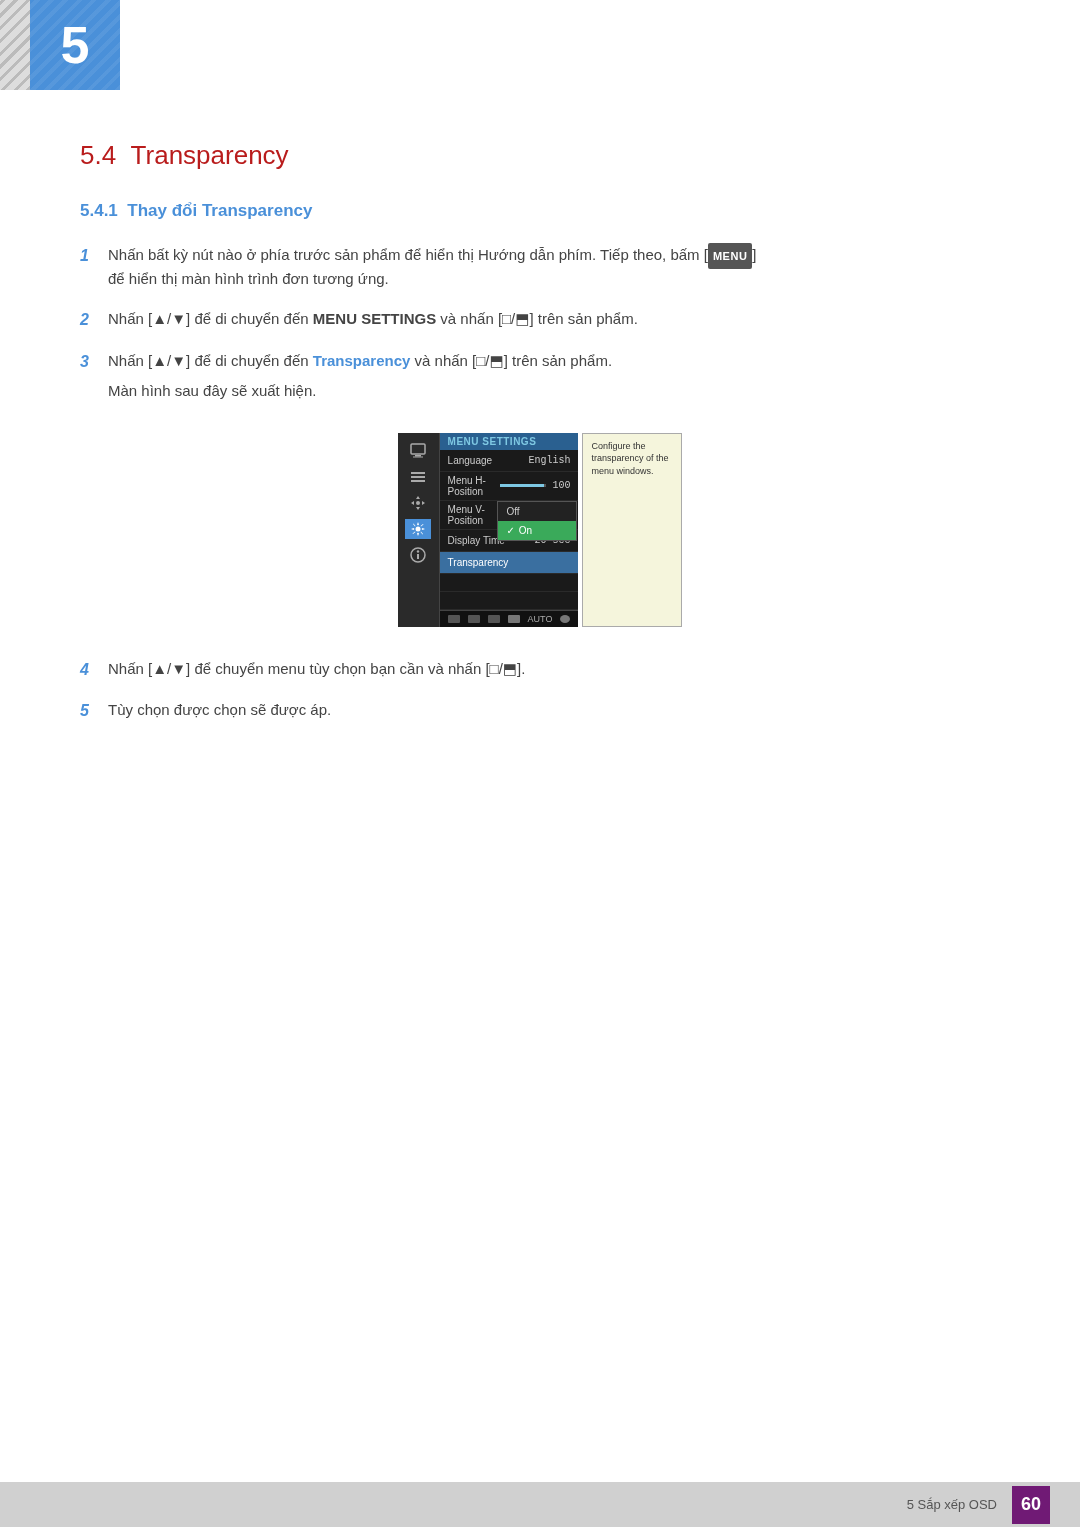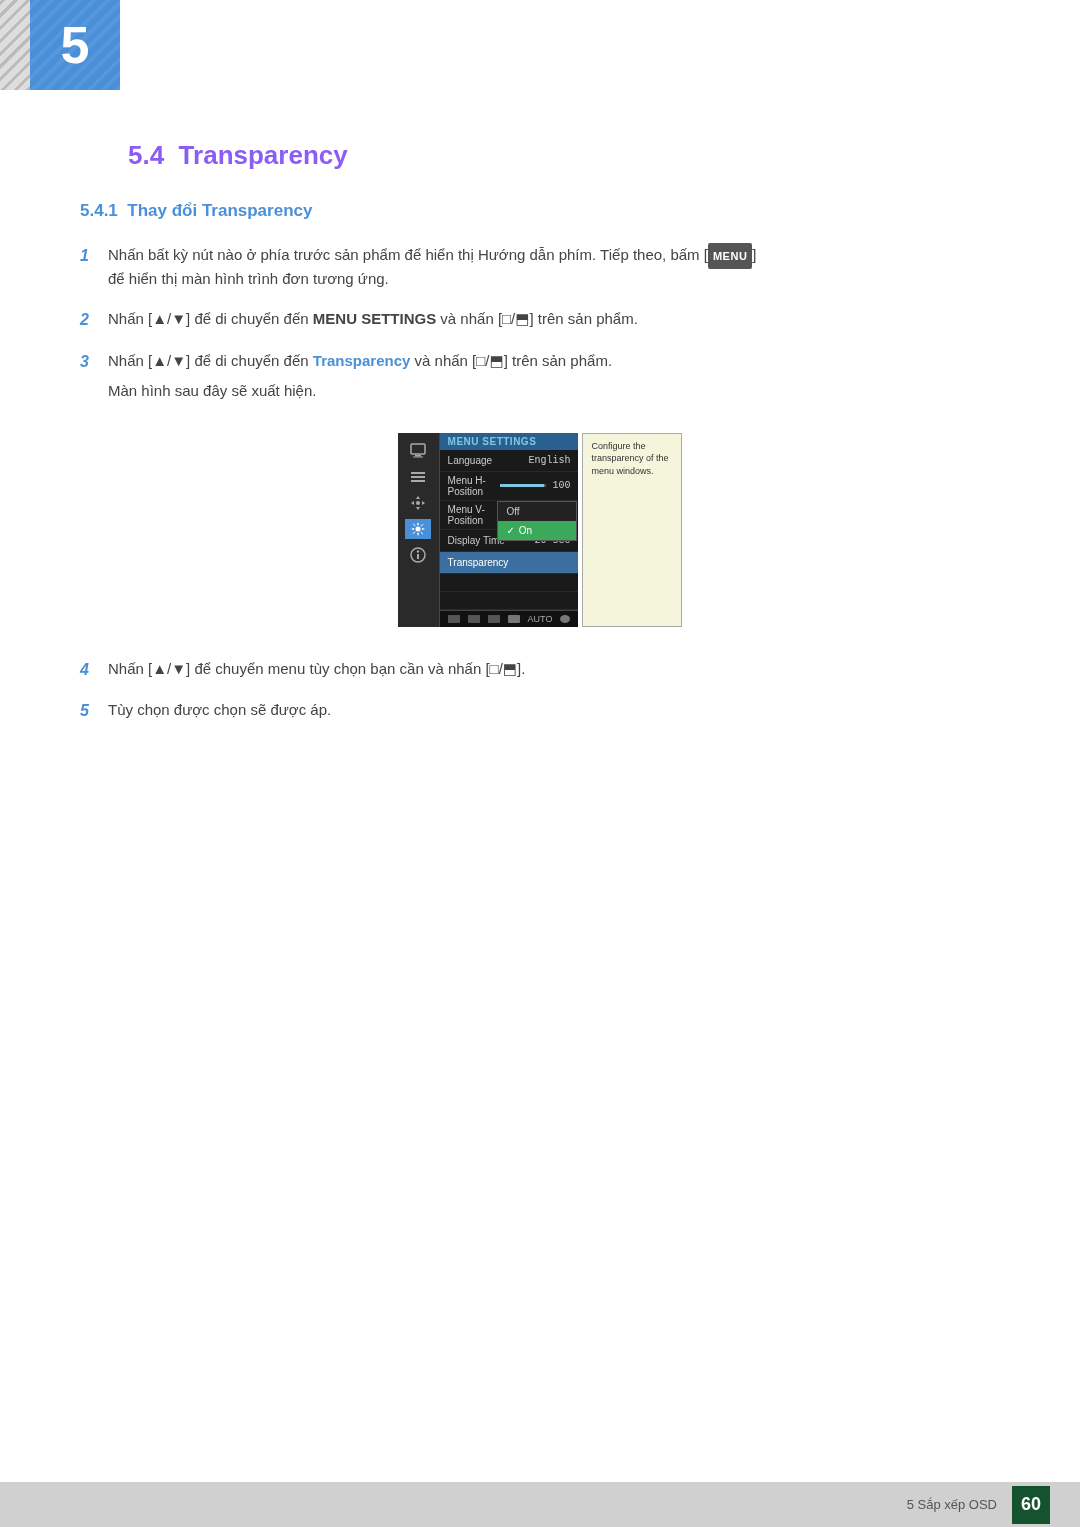--- a/index.html
+++ b/index.html
@@ -79,25 +79,24 @@
     }
 
     
     .content {
       padding: 0 80px 80px 80px;
     }
 
     
     .section-heading {
       font-size: 26px;
-      font-weight: bold;
-      color: #8b5cf6;
+      font-weight: normal;
+      color: #b91c1c;
       margin-bottom: 30px;
       margin-top: 50px;
-      margin-left: 48px;
     }
 
     
     .description {
       font-size: 15px;
       color: #444;
       margin-bottom: 35px;
       line-height: 1.6;
     }
 
@@ -331,21 +330,21 @@
       padding: 0 30px;
       gap: 15px;
     }
 
     .footer-text {
       font-size: 13px;
       color: #555;
     }
 
     .footer-page-num {
-      background: #14532d;
+      background: #701a75;
       color: white;
       font-size: 18px;
       font-weight: bold;
       width: 38px;
       height: 38px;
       display: flex;
       align-items: center;
       justify-content: center;
     }
     .transparency-highlight { color: #4a90d9; font-weight: bold; }

